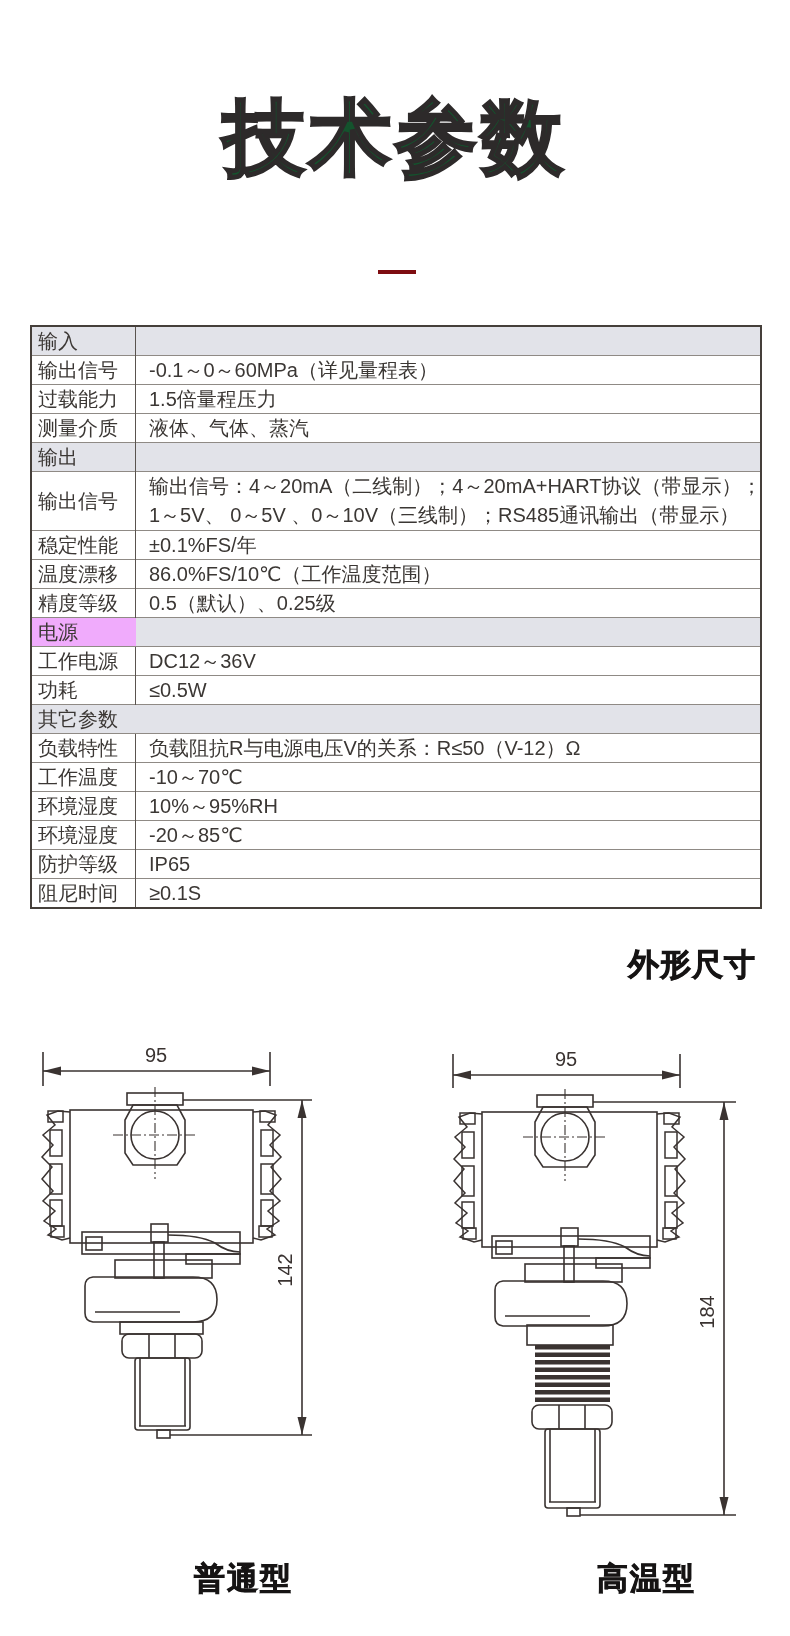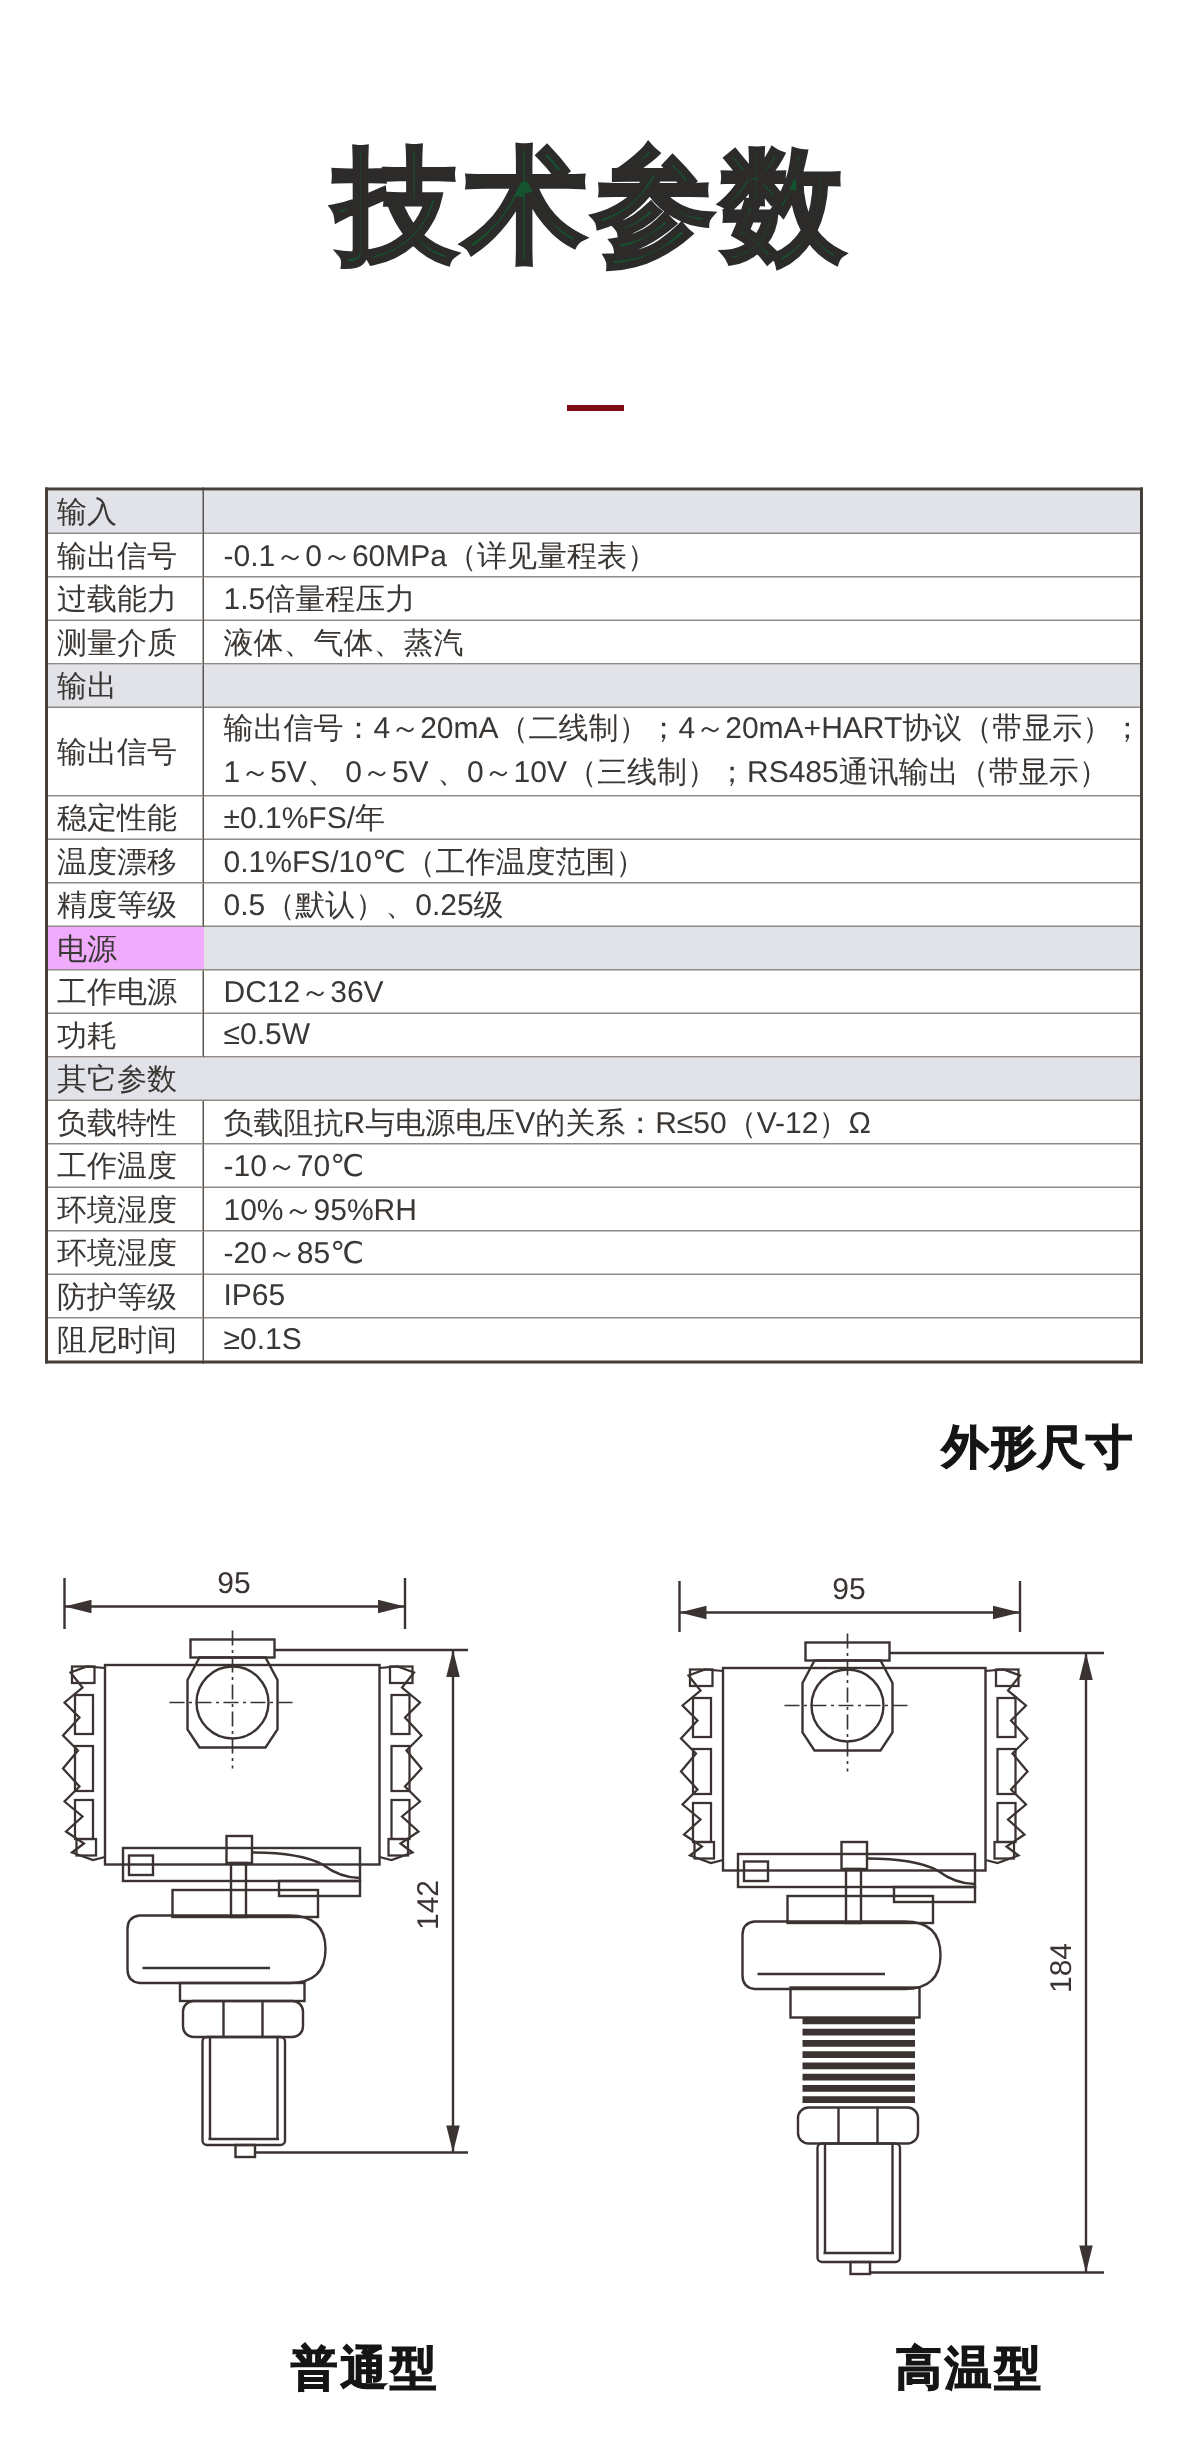--- a/index.html
+++ b/index.html
@@ -100,21 +100,21 @@
           <div>输出信号：4～20mA（二线制）；4～20mA+HART协议（带显示）；</div>
           <div>1～5V、  0～5V 、0～10V（三线制）；RS485通讯输出（带显示）</div>
         </td>
       </tr>
       <tr>
         <td class="label">稳定性能</td>
         <td class="value">±0.1%FS/年</td>
       </tr>
       <tr>
         <td class="label">温度漂移</td>
-        <td class="value">0.1%FS/10℃（工作温度范围）</td>
+        <td class="value">86.0%FS/10℃（工作温度范围）</td>
       </tr>
       <tr>
         <td class="label">精度等级</td>
         <td class="value">0.5（默认）、0.25级</td>
       </tr>
       <tr class="section">
         <td class="label" style="background: #f0abfc;">电源</td>
         <td class="value nodiv" style="background: rgb(226, 227, 233);"></td>
       </tr>
       <tr>

